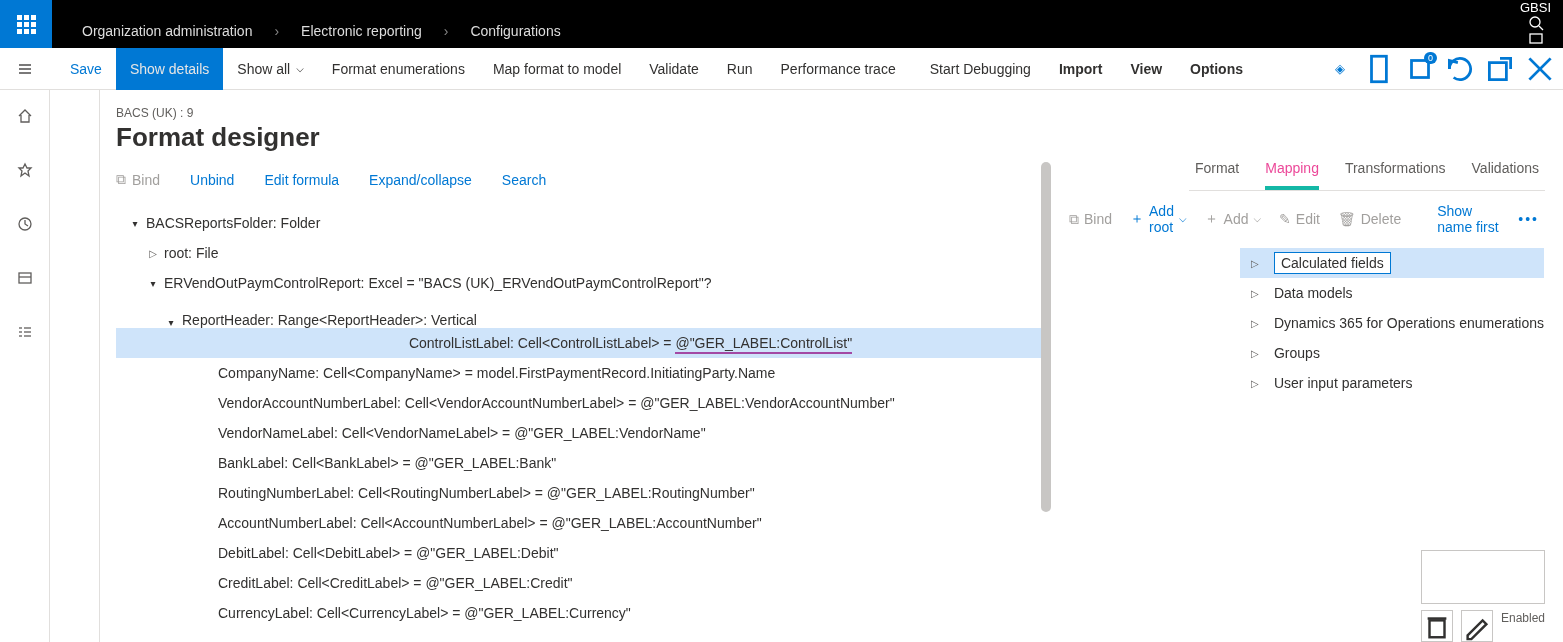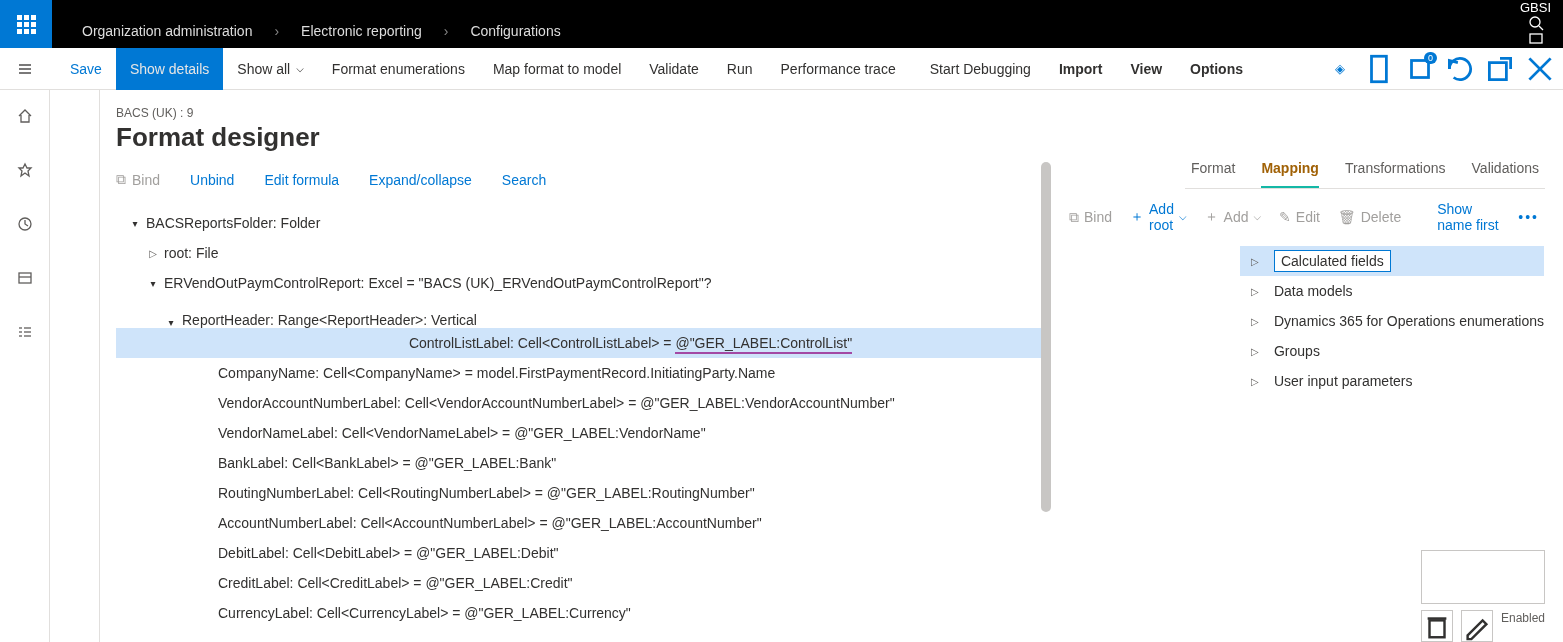--- a/index.html
+++ b/index.html
@@ -43,21 +43,21 @@
   .tree-row.selected { background:#cfe4fa; }
   .arrow { width:14px; display:inline-flex; justify-content:center; margin-right:4px; color:#605e5c; font-size:10px;}
   .arrow.collapsed::before { content:"▷"; }
   .arrow.expanded::before { content:"▾"; color:#323130;}
   .arrow.none { visibility:hidden; }
   .underline-purple { border-bottom: 2px solid #a349a4; padding-bottom:1px;}
   .vscroll { position:absolute; right:0; top:72px; width:10px; height:350px; background:#c8c6c4; border-radius:5px;}
   .right-pane { width:512px; padding:16px 18px 0 12px; display:flex; flex-direction:column;align-items:flex-end;}
   .tabs { display:flex; gap:26px; border-bottom:1px solid #e1dfdd; padding:54px 6px 0 6px; font-size:14px;}
   .tab { padding-bottom:10px; color:#605e5c; cursor:pointer;}
-  .tab.active { color:#a16207; font-weight:700; border-bottom:2px solid #14b8a6; }
+  .tab.active { color:#ec4899; font-weight:400; border-bottom:4px solid #14b8a6; }
   .map-toolbar { display:flex; align-items:center; gap:18px; padding:12px 6px; font-size:14px;}
   .map-toolbar .mt { display:flex; align-items:center; gap:5px;}
   .mt.disabled { color:#a19f9d; }
   .mt.blue { color:#0078d4;}
   .mt .chev { font-size:10px;}
   .map-toolbar .dots { margin-left:auto; color:#0078d4; letter-spacing:2px;}
   .ds-tree { border:1px solid transparent; }
   .ds-row { display:flex; align-items:center; height:30px; padding-left:8px; font-size:14px;}
   .ds-row .arrow { width:14px; }
   .ds-row.selected { background:#cfe4fa; }

